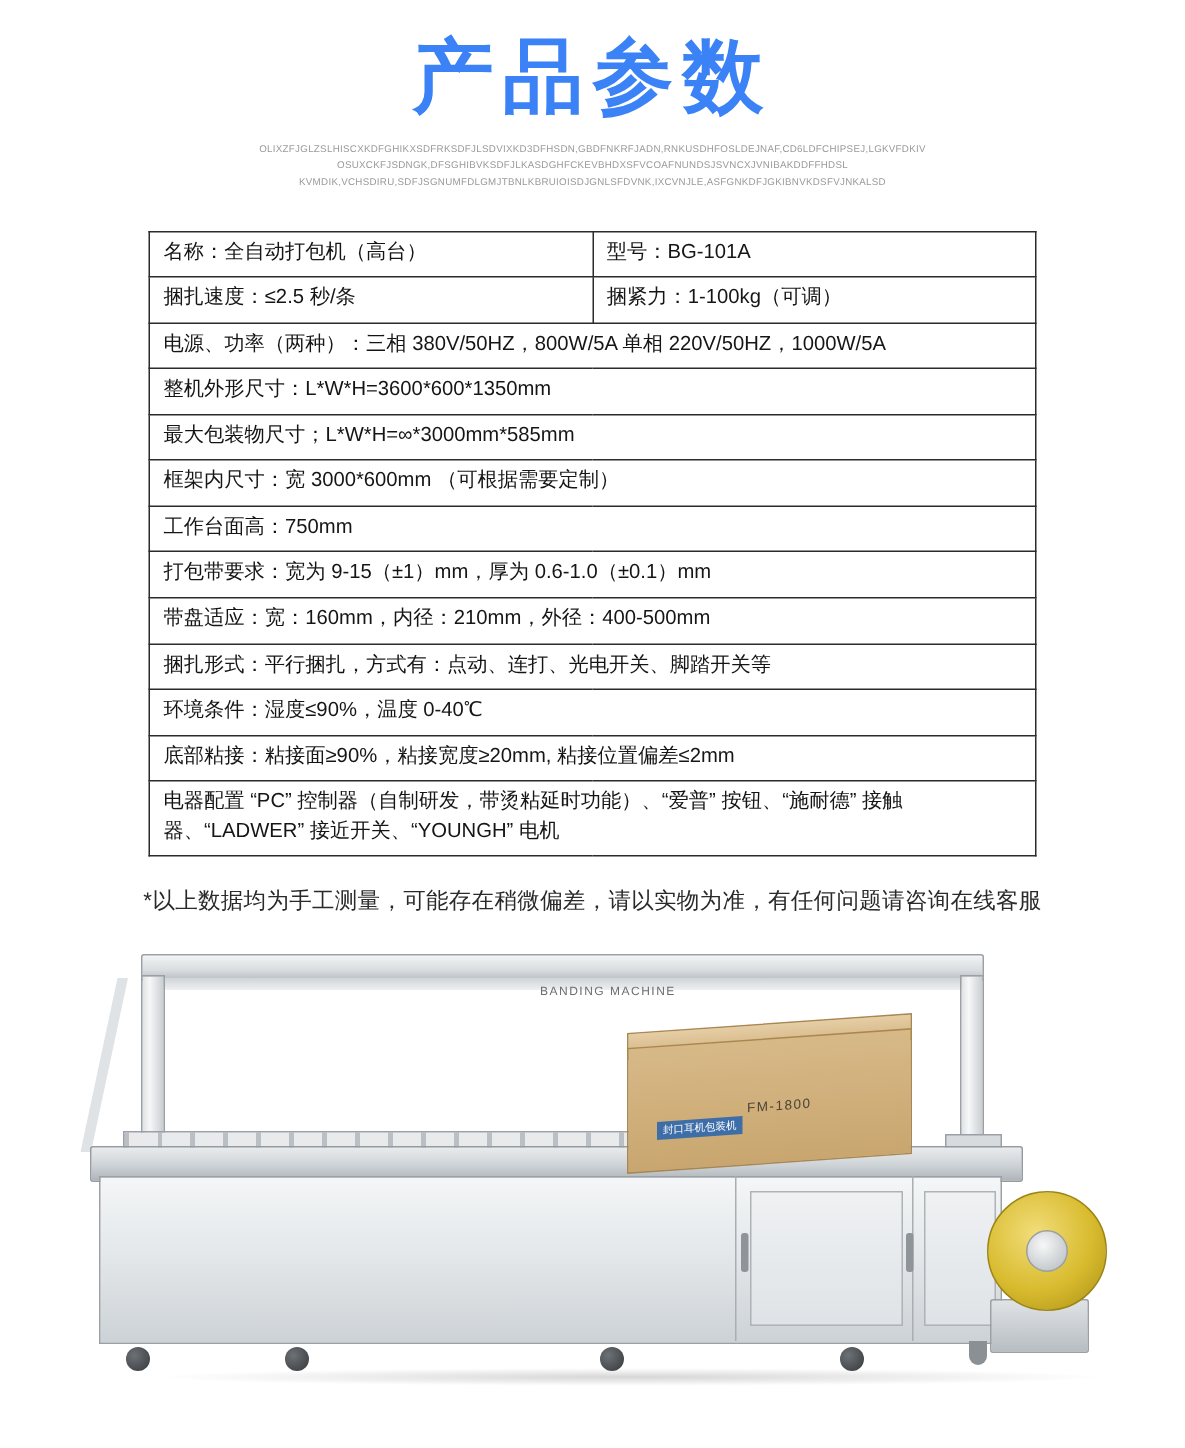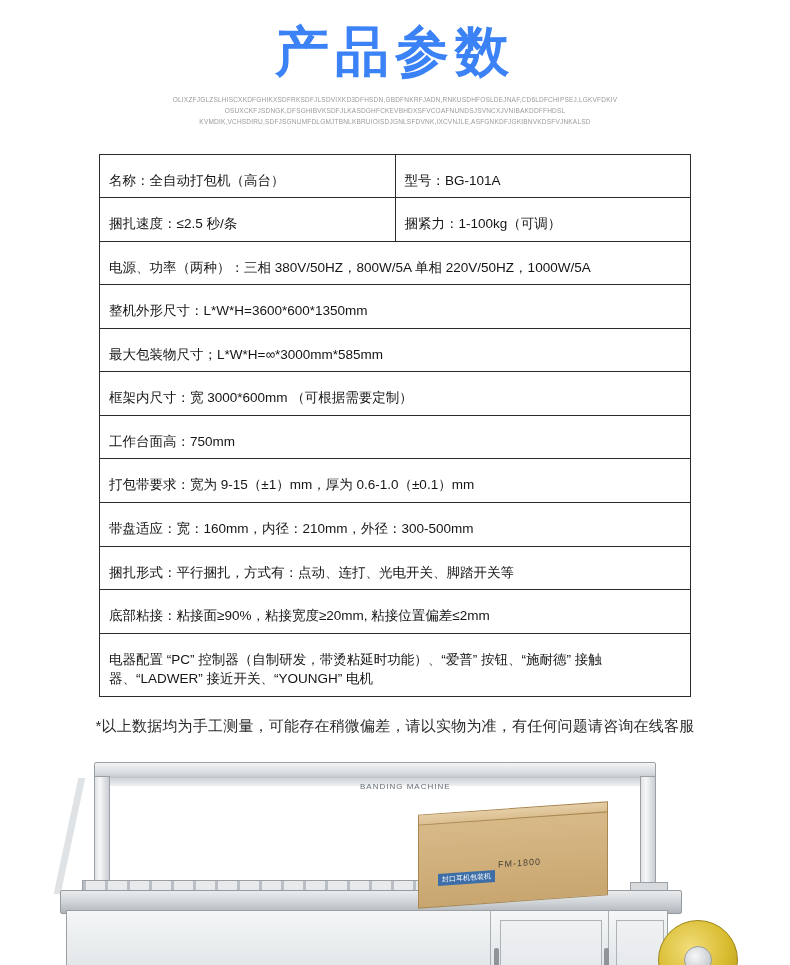--- a/index.html
+++ b/index.html
@@ -41,21 +41,21 @@
   }
   .spec-table {
     margin: 26px auto 0 auto;
     width: 592px;
     border-collapse: collapse;
     border: 1px solid #2b2b2b;
     table-layout: fixed;
   }
   .spec-table td {
     border: 1px solid #2b2b2b;
-    padding: 16px 9px 7px 9px;
+    padding: 3px 9px 7px 9px;
     font-size: 13.5px;
     line-height: 1.45;
     color: #151515;
     vertical-align: middle;
     white-space: nowrap;
   }
   .spec-table td.wrap {
     white-space: normal;
   }
   .half {
@@ -335,24 +335,27 @@
       <tr>
         <td colspan="2">框架内尺寸：宽 3000*600mm （可根据需要定制）</td>
       </tr>
       <tr>
         <td colspan="2">工作台面高：750mm</td>
       </tr>
       <tr>
         <td colspan="2">打包带要求：宽为 9-15（±1）mm，厚为 0.6-1.0（±0.1）mm</td>
       </tr>
       <tr>
-        <td colspan="2">带盘适应：宽：160mm，内径：210mm，外径：300-500mm</td>
+        <td colspan="2">带盘适应：宽：160mm，内径：210mm，外径：400-500mm</td>
       </tr>
       <tr>
         <td colspan="2">捆扎形式：平行捆扎，方式有：点动、连打、光电开关、脚踏开关等</td>
+      </tr>
+      <tr>
+        <td colspan="2">环境条件：湿度≤90%，温度 0-40℃</td>
       </tr>
       <tr>
         <td colspan="2">底部粘接：粘接面≥90%，粘接宽度≥20mm, 粘接位置偏差≤2mm</td>
       </tr>
       <tr>
         <td colspan="2" class="wrap">电器配置 “PC” 控制器（自制研发，带烫粘延时功能）、“爱普” 按钮、“施耐德” 接触器、“LADWER” 接近开关、“YOUNGH” 电机</td>
       </tr>
     </tbody>
   </table>
 

